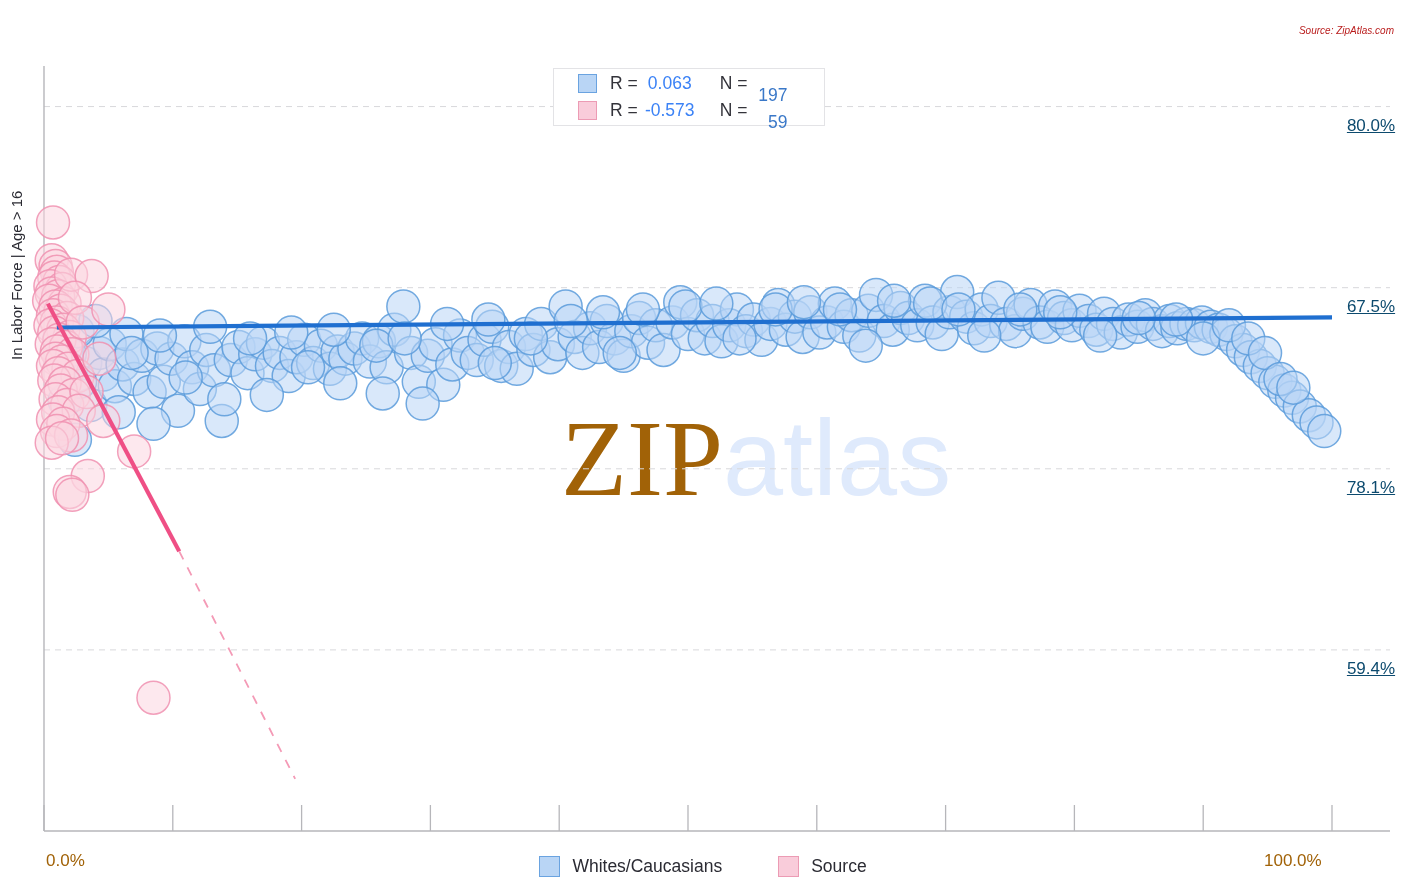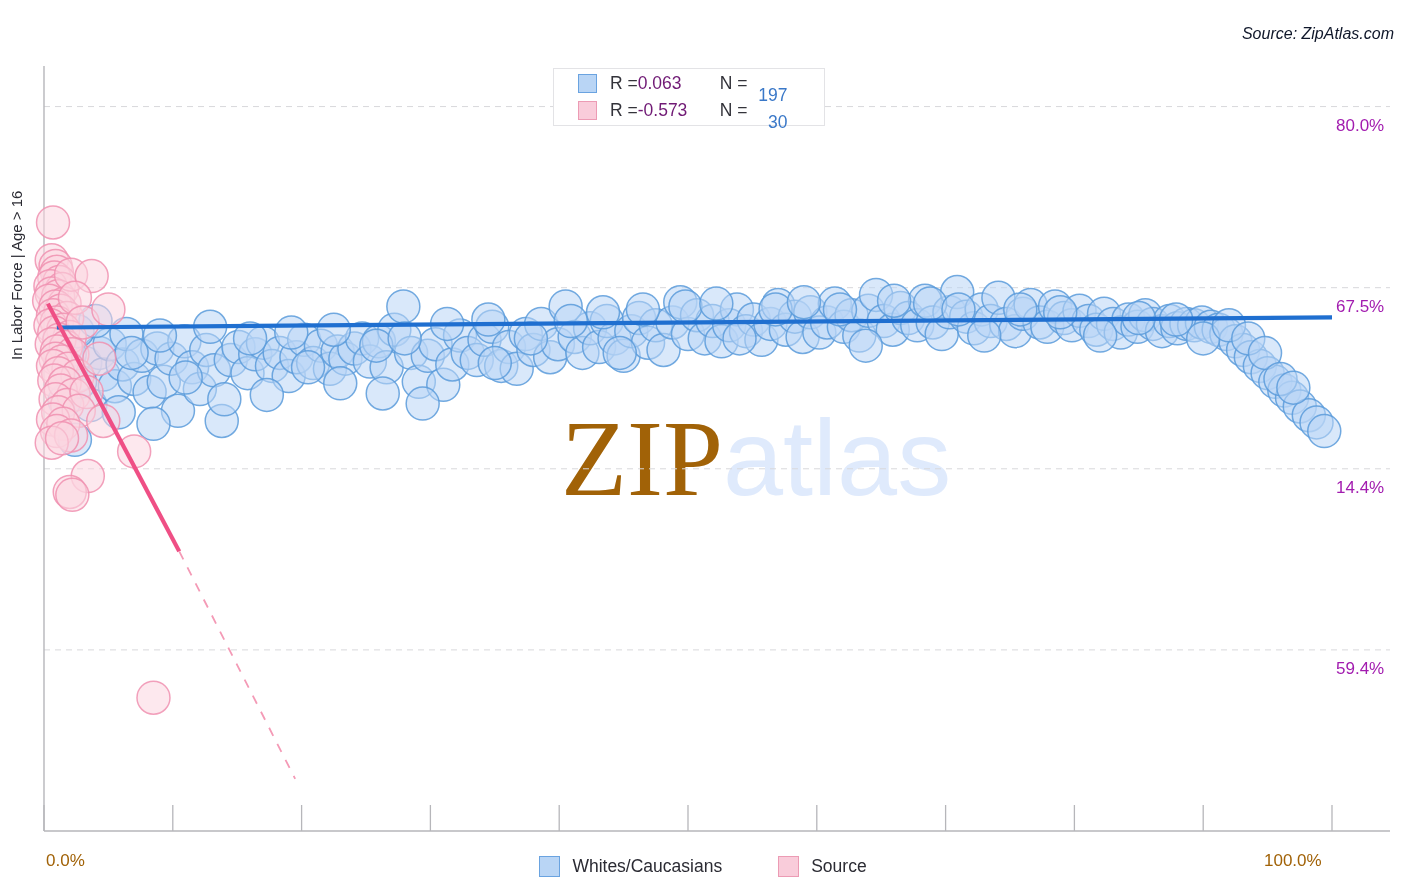--- a/index.html
+++ b/index.html
@@ -27,23 +27,23 @@
     font-size: 19.5px;
     letter-spacing: 0.1px;
     color: #2b2b33;
     font-family: "Liberation Sans", sans-serif;
     white-space: nowrap;
   }
   .source {
     position: absolute;
     right: 12px;
     top: 25px;
-    font-size: 16px;
+    font-size: 10px;
     font-style: italic;
-    color: #0f172a;
+    color: #b91c1c;
     white-space: nowrap;
   }
   .ylabel {
     position: absolute;
     left: 8px;
     top: 338px;
     width: 22px;
     font-size: 15px;
     color: #2b2b33;
     transform-origin: left top;
@@ -72,23 +72,24 @@
     margin-left: 8px;
   }
   .wm .atlas {
     font-family: "Liberation Sans", sans-serif;
     color: #dfeafc;
     margin-top: 40px;
   }
   .ytick {
     position: absolute;
     font-size: 17px;
-    color: #a21caf;
-    text-align: left;
+    color: #0c4a6e;
+    text-align: center;
     white-space: nowrap;
+    text-decoration: underline;
   }
   .xtick {
     position: absolute;
     font-size: 17px;
     color: #a16207;
     white-space: nowrap;
   }
   .legend-box {
     position: absolute;
     left: 553px;
@@ -117,23 +118,23 @@
   }
   .sw-blue { background: #b9d5f5; border: 1px solid #6aa3e0; }
   .sw-pink { background: #f9ccda; border: 1px solid #ec9bb4; }
   .lg-lbl {
     font-size: 17.5px;
     color: #33333a;
     margin-left: 13px;
   }
   .lg-val {
     font-size: 17.5px;
-    color: #701a75;
+    color: #3b82f6;
     width: 64px;
-    text-align: left;
+    text-align: center;
   }
   .lg-n {
     font-size: 17.5px;
     color: #33333a;
     margin-left: 18px;
   }
   .lg-nval {
     font-size: 17.5px;
     color: #3a78c8;
     width: 40px;
@@ -462,42 +463,42 @@
         <circle cx="153.48" cy="697.70" r="16.5" fill="#fbd5e0" fill-opacity="0.55" stroke="#f091b0" stroke-width="1.5" stroke-opacity="0.85"></circle>
       </g>
       <line x1="56.88" y1="327.5198863636363" x2="1332" y2="317.3778409090909" stroke="#1f6fd0" stroke-width="4.2" stroke-linecap="butt"></line>
       <line x1="47.864" y1="303.61363636363626" x2="179.24" y2="551.3693181818182" stroke="#ef4f85" stroke-width="4.2" stroke-linecap="butt"></line>
       <line x1="179.24" y1="551.3693181818182" x2="295.15999999999997" y2="778.840909090909" stroke="#f49ab6" stroke-width="1.8" stroke-dasharray="9 9"></line>
     </svg>
 
   <div id="ytick-layer">
       <div class="ytick" style="left: 1336px; top: 115.568px; width: 70px;">80.0%</div>
       <div class="ytick" style="left: 1336px; top: 296.676px; width: 70px;">67.5%</div>
-      <div class="ytick" style="left: 1336px; top: 477.784px; width: 70px;">14.4%</div>
+      <div class="ytick" style="left: 1336px; top: 477.784px; width: 70px;">78.1%</div>
       <div class="ytick" style="left: 1336px; top: 658.892px; width: 70px;">59.4%</div>
     </div>
   <div id="xtick-layer">
       <div class="xtick" style="left: 46px; top: 851px;">0.0%</div>
       <div class="xtick" style="left: 1264px; top: 851px;">100.0%</div>
     </div>
 
   <div class="legend-box">
     <div class="legend-row r1">
       <span class="swatch sw-blue"></span>
       <span class="lg-lbl">R =</span>
       <span class="lg-val">0.063</span>
       <span class="lg-n">N =</span>
       <span class="lg-nval">197</span>
     </div>
     <div class="legend-row r2">
       <span class="swatch sw-pink"></span>
       <span class="lg-lbl">R =</span>
       <span class="lg-val">-0.573</span>
       <span class="lg-n">N =</span>
-      <span class="lg-nval">30</span>
+      <span class="lg-nval">59</span>
     </div>
   </div>
 
   <div class="blegend">
     <div class="bl-item">
       <span class="bl-sw sw-blue"></span>
       <span class="bl-txt">Whites/Caucasians</span>
     </div>
     <div class="bl-item">
       <span class="bl-sw sw-pink"></span>

